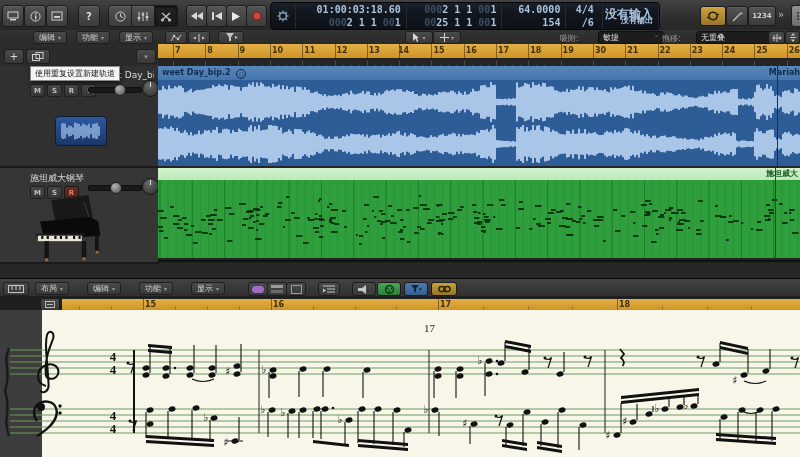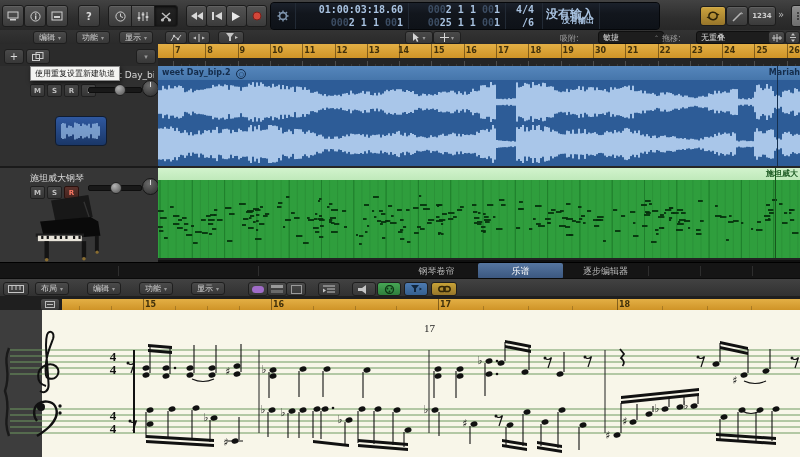--- a/index.html
+++ b/index.html
@@ -167,20 +167,24 @@
             </g>
           </svg>
       </div>
       <div class="lcdcell" style="width:112px">
         <div class="lt">01:00:03:18.60</div>
         <div class="ls" id="lcd-time-sub"><span class="ld">000</span><span class="lb">2 1 1 </span><span class="ld">00</span><span class="lb">1</span></div>
       </div>
       <div class="lcdcell" style="width:96px">
         <div class="lt" id="lcd-pos-top"><span class="ld">000</span><span class="lb">2 1 1 </span><span class="ld">00</span><span class="lb">1</span></div>
         <div class="ls" id="lcd-pos-bot"><span class="ld">00</span><span class="lb">25 1 1 </span><span class="ld">00</span><span class="lb">1</span></div>
+      </div>
+      <div class="lcdcell" style="width:64px">
+        <div class="lt">64.0000</div>
+        <div class="ls">154</div>
       </div>
       <div class="lcdcell" style="width:36px">
         <div class="lt" style="right:8px">4/4</div>
         <div class="ls" style="right:8px">/6</div>
       </div>
       <div class="lcdcell" style="width:56px;font-family:'DejaVu Sans',sans-serif">
         <div class="lt" style="font-size:12px;top:3px">没有输入</div>
         <div class="ls" style="font-size:8px;bottom:3px">没有输出</div>
       </div>
       <div class="lcdcell" style="flex:1;border-right:none">
@@ -1513,30 +1517,20 @@
         <rect x="326" y="39" width="6.8" height="2" fill="#06300c" opacity="0.9"></rect>
         <rect x="407" y="46" width="5.1" height="2" fill="#06300c" opacity="0.9"></rect>
         <rect x="335" y="36" width="2.4" height="2" fill="#06300c" opacity="0.9"></rect>
         <rect x="107" y="33" width="4.2" height="2" fill="#06300c" opacity="0.9"></rect>
       </svg>
     <div class="abs" style="left:617px;top:0;width:1px;height:90px;background:#16571d"></div>
   </div>
 
   <div class="tooltip">使用重复设置新建轨道</div>
 
-  <div class="tabbar" id="tabbar">
-      <div class="tdiv" style="left:118px"></div>
-      <div class="tdiv" style="left:258px"></div>
-      <div class="tdiv" style="left:648px"></div>
-      <div class="tdiv" style="left:700px"></div>
-      <div class="tdiv" style="left:752px"></div>
-      <div class="tab" style="left:395px;width:83px">钢琴卷帘</div>
-      <div class="tab sel" style="left:478px;width:85px">乐谱</div>
-      <div class="tab" style="left:563px;width:85px">逐步编辑器</div>
-    </div>
 
   <div class="etoolbar">
     <div class="mini" style="left:3px;width:24px;height:12px">
         <svg width="16" height="8">
           <rect x="0.5" y="0.5" width="15" height="7" fill="none" stroke="#c5c5c5"></rect>
           <line x1="4" y1="0" x2="4" y2="5" stroke="#c5c5c5"></line>
           <line x1="8" y1="0" x2="8" y2="5" stroke="#c5c5c5"></line>
           <line x1="12" y1="0" x2="12" y2="5" stroke="#c5c5c5"></line>
         </svg>
       </div>

